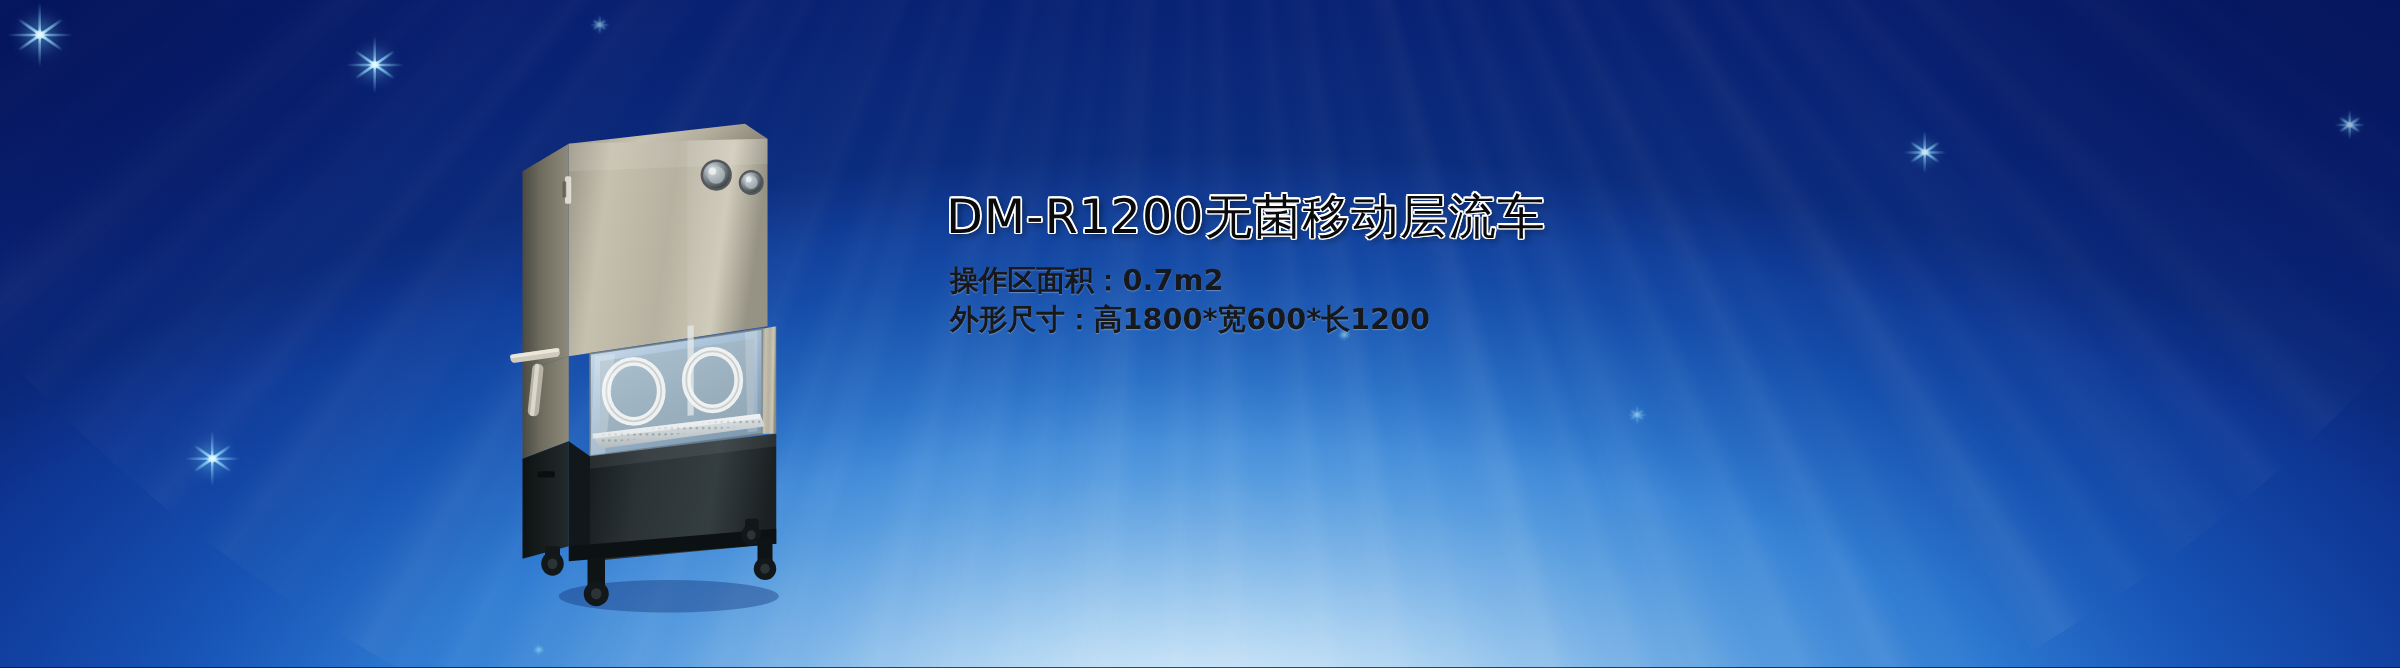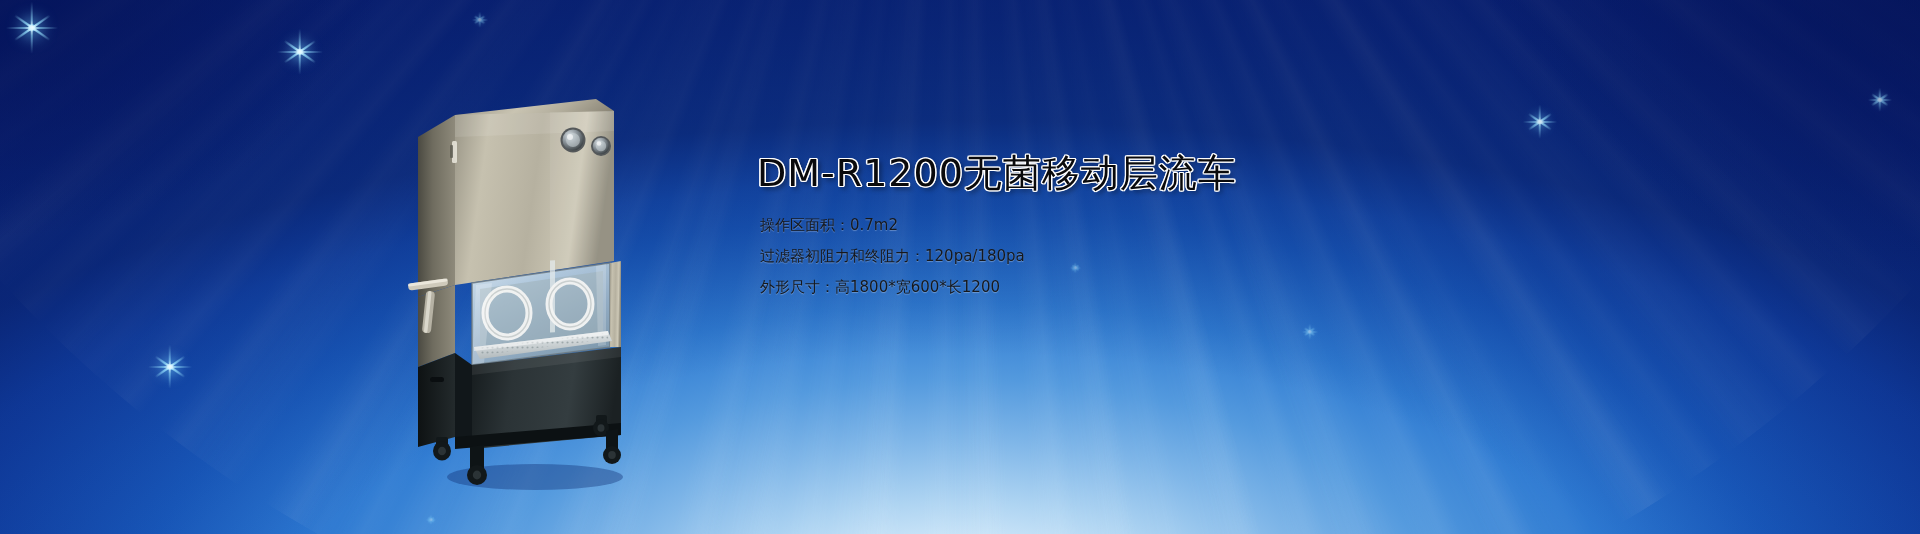--- a/index.html
+++ b/index.html
@@ -142,25 +142,26 @@
        3px 3px 5px rgba(0,0,0,0.45);
   }
   #spec-list {
     position: absolute;
     left: 760px;
     top: 210px;
     width: 860px;
   }
   #spec-list .spec-line {
     font-family: "DejaVu Sans", "Liberation Sans", sans-serif;
-    font-size: 15px;
+    font-size: 23px;
     line-height: 31px;
     color: #16181c;
     white-space: nowrap;
     text-shadow: 0 1px 1px rgba(255,255,255,0.30);
+    font-weight: bold;
   }
 </style>
 </head>
 <body>
 
 <div id="stage">
 
   <div class="bg-base"></div>
   <div class="rays"></div>
   <div class="rays r2"></div>
@@ -387,17 +388,16 @@
       <polygon points="206,346 218,344 218,366 206,368" fill="#0e1416"></polygon>
       <ellipse cx="212" cy="370" rx="9" ry="9" fill="#12181a"></ellipse>
       <ellipse cx="212" cy="370" rx="3.8" ry="4" fill="#2b3336"></ellipse>
     </svg>
   </div>
 
   <div id="title">DM-R1200无菌移动层流车</div>
 
   <div id="spec-list">
       <div class="spec-line">操作区面积：0.7m2</div>
-      <div class="spec-line">过滤器初阻力和终阻力：120pa/180pa</div>
       <div class="spec-line">外形尺寸：高1800*宽600*长1200</div>
     </div>
 
 </div>
 
 </body></html>

